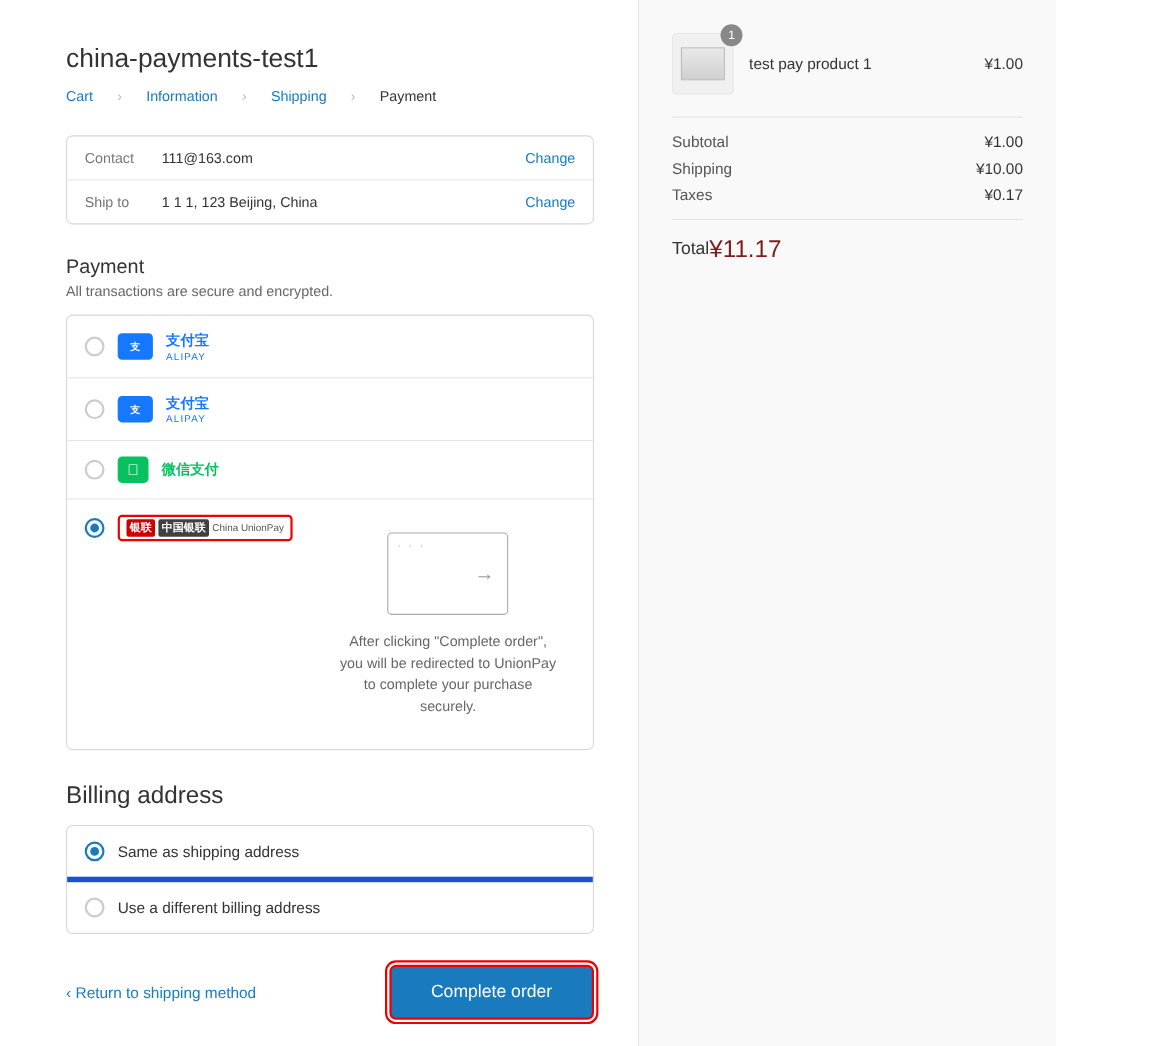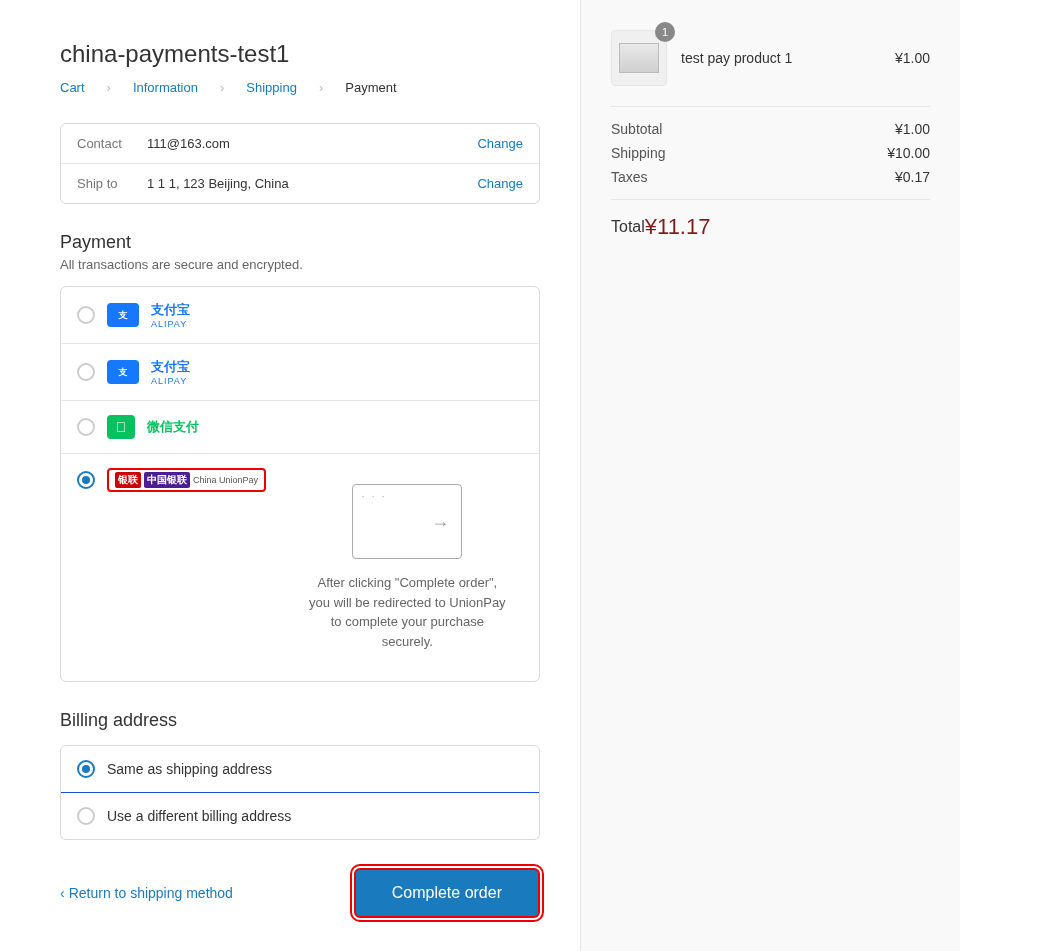--- a/index.html
+++ b/index.html
@@ -174,21 +174,21 @@
     }
     .unionpay-red {
       background: #c00;
       color: white;
       font-size: 10px;
       font-weight: bold;
       padding: 1px 3px;
       border-radius: 2px;
     }
     .unionpay-blue {
-      background: #4c1d95;
+      background: #404040;
       color: white;
       font-size: 10px;
       font-weight: bold;
       padding: 1px 3px;
       border-radius: 2px;
     }
     .redirect-info {
       width: 100%;
       padding: 16px;
       display: flex;
@@ -220,36 +220,36 @@
       font-size: 18px;
       color: #999;
     }
     .redirect-text {
       font-size: 13px;
       color: #666;
       text-align: center;
       line-height: 1.5;
     }
     .billing-title {
-      font-size: 18px;
+      font-size: 22px;
       font-weight: 500;
       margin-bottom: 14px;
       margin-top: 12px;
     }
     .billing-options {
       border: 1px solid #d9d9d9;
       border-radius: 6px;
       margin-bottom: 28px;
       overflow: hidden;
     }
     .billing-option {
       display: flex;
       align-items: center;
       padding: 14px 16px;
-      border-bottom: 1px solid #1d4ed8;
+      border-bottom: 5px solid #1d4ed8;
       cursor: pointer;
     }
     .billing-option:last-child {
       border-bottom: none;
     }
     .billing-option-label {
       font-size: 14px;
       color: #333;
     }
     .footer-actions {

